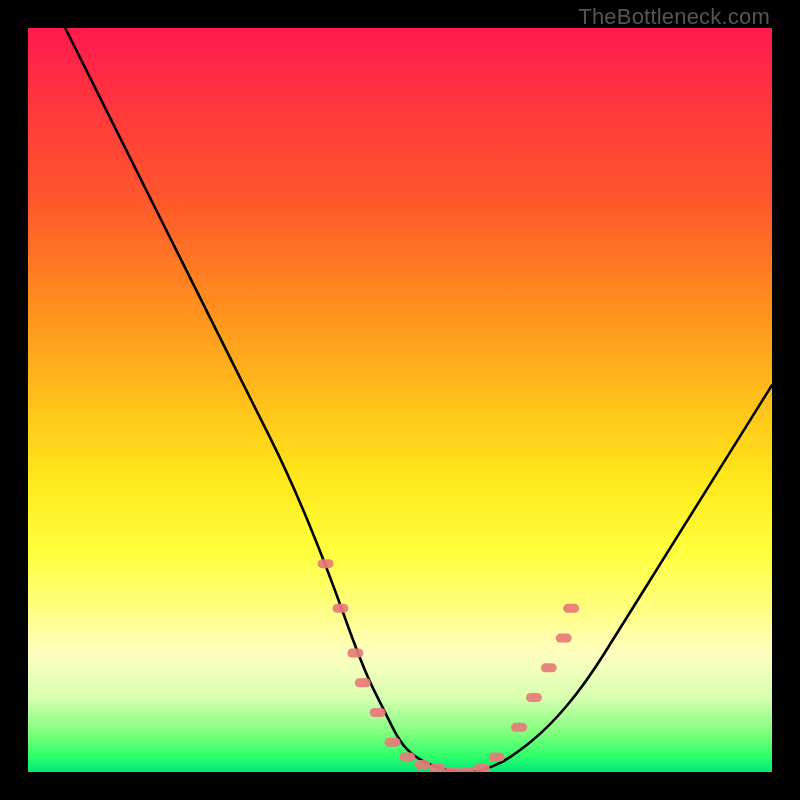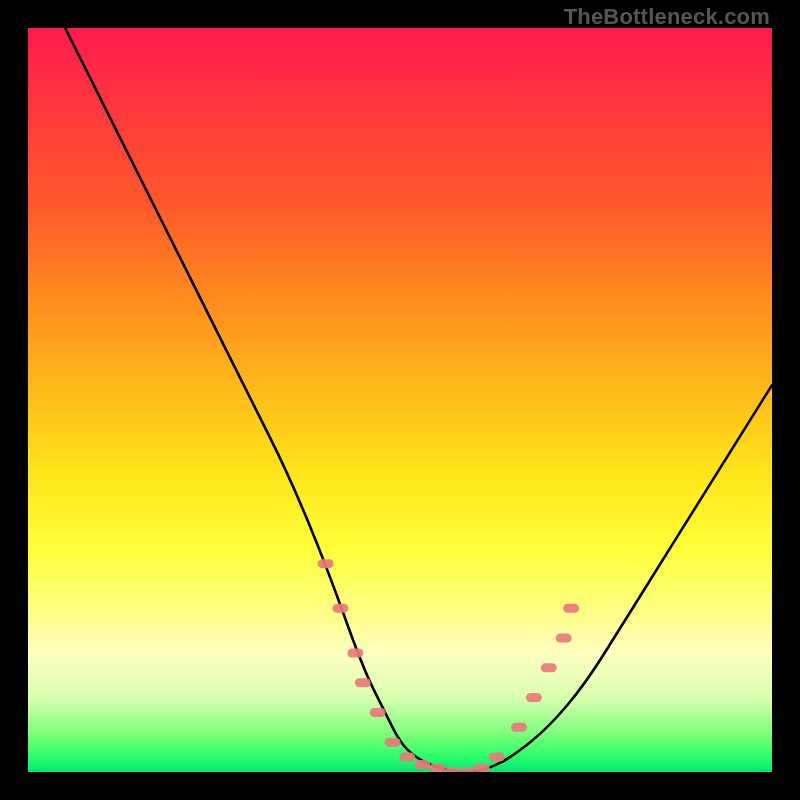--- a/index.html
+++ b/index.html
@@ -45,21 +45,21 @@
     top: 0;
     width: 744px;
     height: 744px;
   }
   .watermark {
     position: absolute;
     top: 4px;
     right: 30px;
     color: #555;
     font-size: 22px;
-    font-weight: 700;
+    font-weight: 400;
     letter-spacing: 0.2px;
   }
 </style>
 </head>
 <body>
 
 <div class="container">
   <div class="watermark">TheBottleneck.com</div>
 
   <div class="plot-area">

